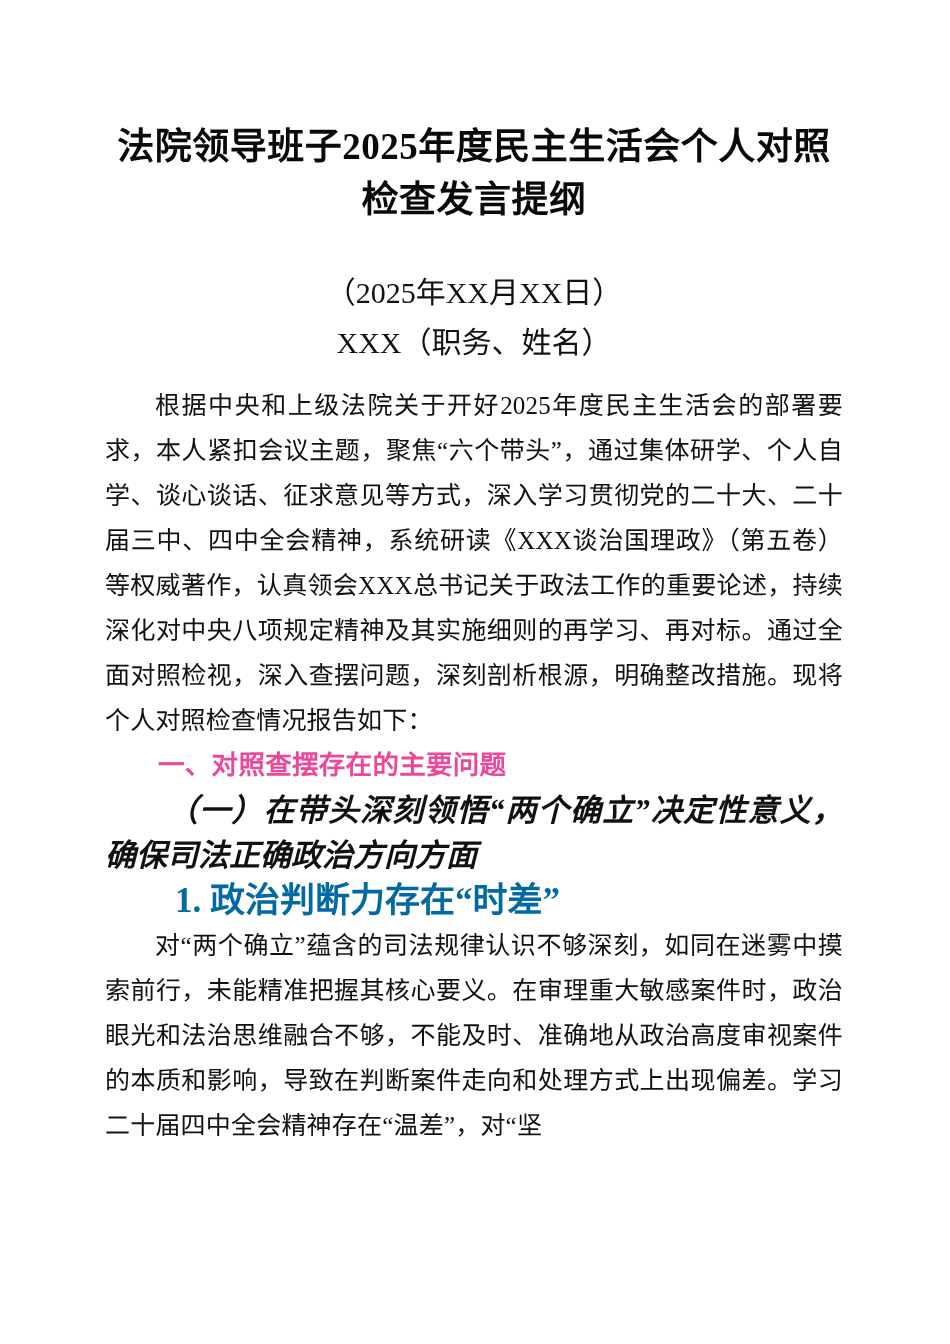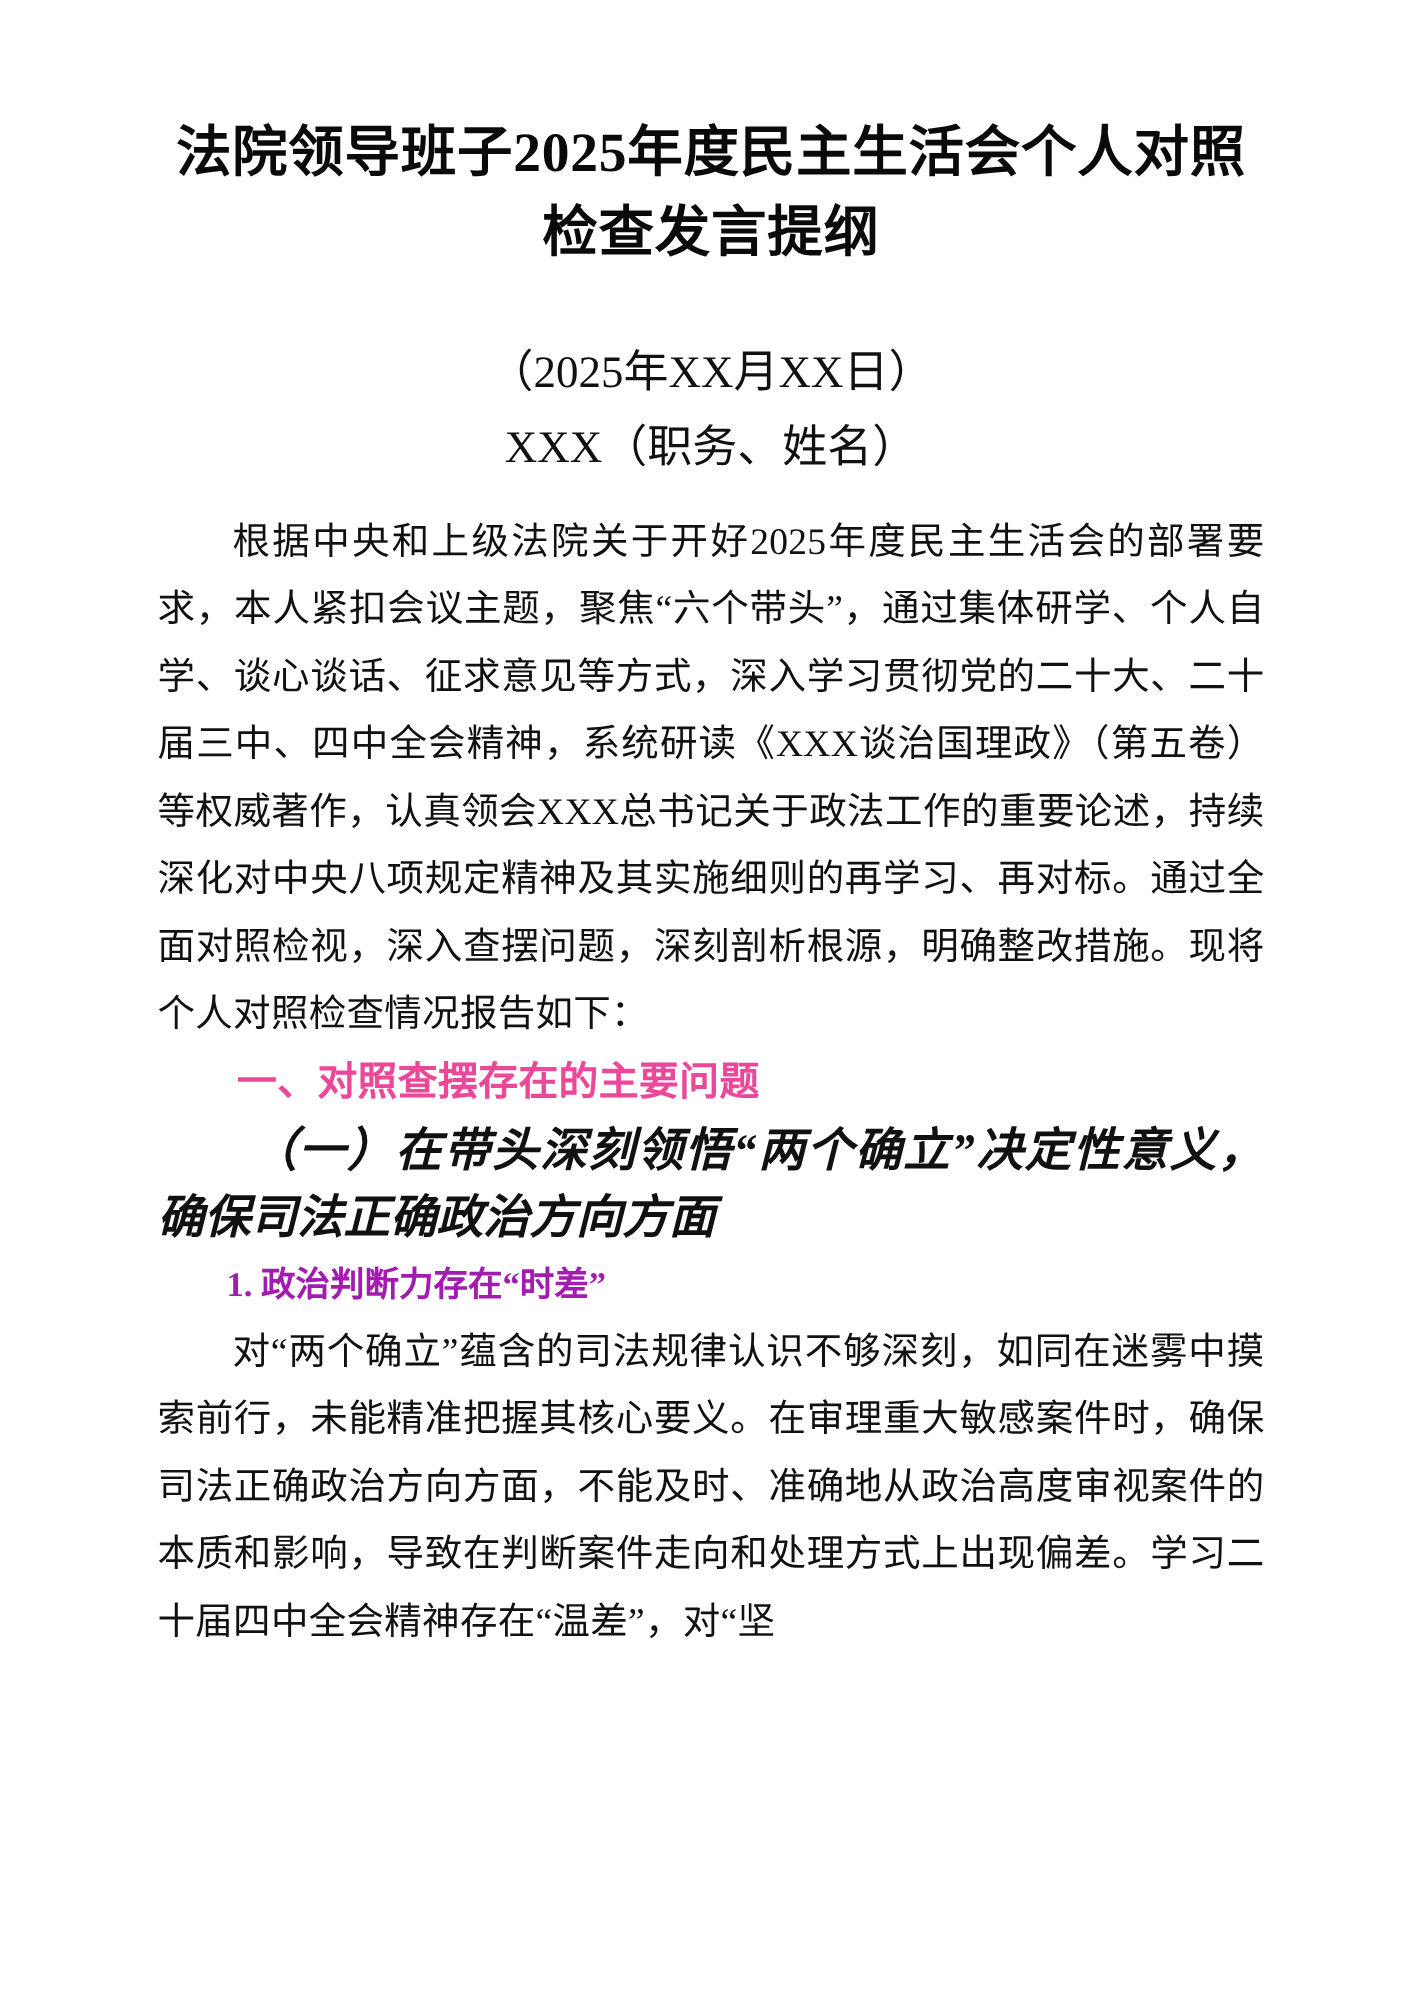--- a/index.html
+++ b/index.html
@@ -29,21 +29,21 @@
   .content {
     position: absolute;
     left: 105px;
     top: 0;
     width: 738px;
   }
 
   
   .doc-title {
     margin: 0;
-    padding-top: 76px;
+    padding-top: 120px;
     text-align: center;
     font-family: "Liberation Serif", "DejaVu Serif", serif;
     font-weight: bold;
     font-size: 37px;
     line-height: 53px;
     letter-spacing: 0.5px;
     color: #0a0a0a;
   }
 
   
@@ -99,24 +99,24 @@
     text-justify: inter-ideograph;
     text-indent: 2em;
     color: #111111;
     font-style: italic;
   }
 
   
   .h3-heading {
     margin: 0;
     font-family: "Liberation Serif", "DejaVu Serif", serif;
-    font-size: 23px;
+    font-size: 35px;
     line-height: 45px;
     text-indent: 2em;
-    color: #a21caf;
+    color: #0369a1;
   }
 
   .clip-bottom {
     overflow: hidden;
   }
 </style>
 </head>
 <body>
 
 <div class="page">
@@ -129,16 +129,16 @@
     <div class="subline byline">XXX（职务、姓名）</div>
 
     <p class="body-para first-body">根据中央和上级法院关于开好2025年度民主生活会的部署要求，本人紧扣会议主题，聚焦“六个带头”，通过集体研学、个人自学、谈心谈话、征求意见等方式，深入学习贯彻党的二十大、二十届三中、四中全会精神，系统研读《XXX谈治国理政》（第五卷）等权威著作，认真领会XXX总书记关于政法工作的重要论述，持续深化对中央八项规定精神及其实施细则的再学习、再对标。通过全面对照检视，深入查摆问题，深刻剖析根源，明确整改措施。现将个人对照检查情况报告如下：</p>
 
     <h2 class="h1-heading">一、对照查摆存在的主要问题</h2>
 
     <h3 class="h2-heading">（一）在带头深刻领悟“两个确立”决定性意义，确保司法正确政治方向方面</h3>
 
     <h4 class="h3-heading">1. 政治判断力存在“时差”</h4>
 
-    <p class="body-para">对“两个确立”蕴含的司法规律认识不够深刻，如同在迷雾中摸索前行，未能精准把握其核心要义。在审理重大敏感案件时，确保司法正确政治方向方面，不能及时、准确地从政治高度审视案件的本质和影响，导致在判断案件走向和处理方式上出现偏差。学习二十届四中全会精神存在“温差”，对“坚</p>
+    <p class="body-para">对“两个确立”蕴含的司法规律认识不够深刻，如同在迷雾中摸索前行，未能精准把握其核心要义。在审理重大敏感案件时，政治眼光和法治思维融合不够，不能及时、准确地从政治高度审视案件的本质和影响，导致在判断案件走向和处理方式上出现偏差。学习二十届四中全会精神存在“温差”，对“坚</p>
 
   </div>
 </div>
 
 </body></html>

